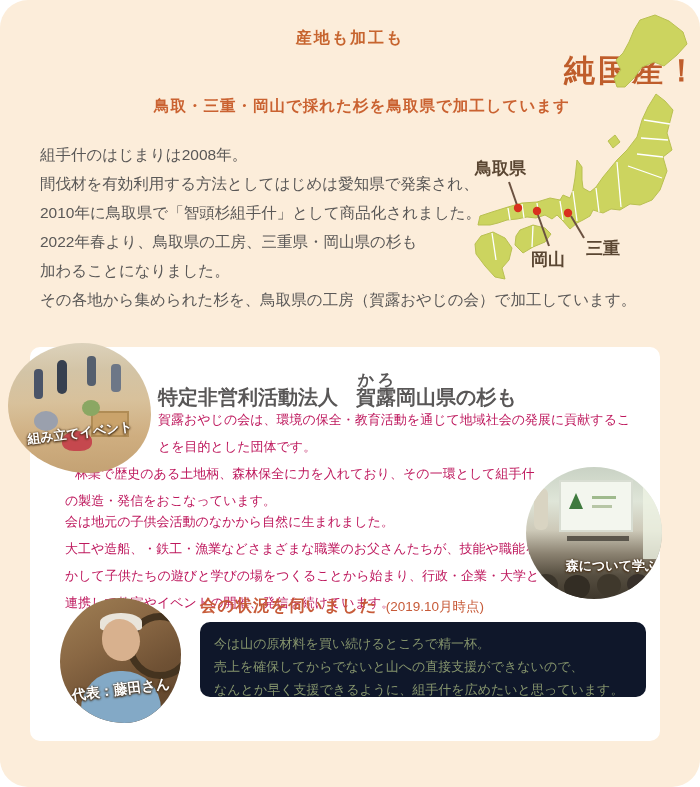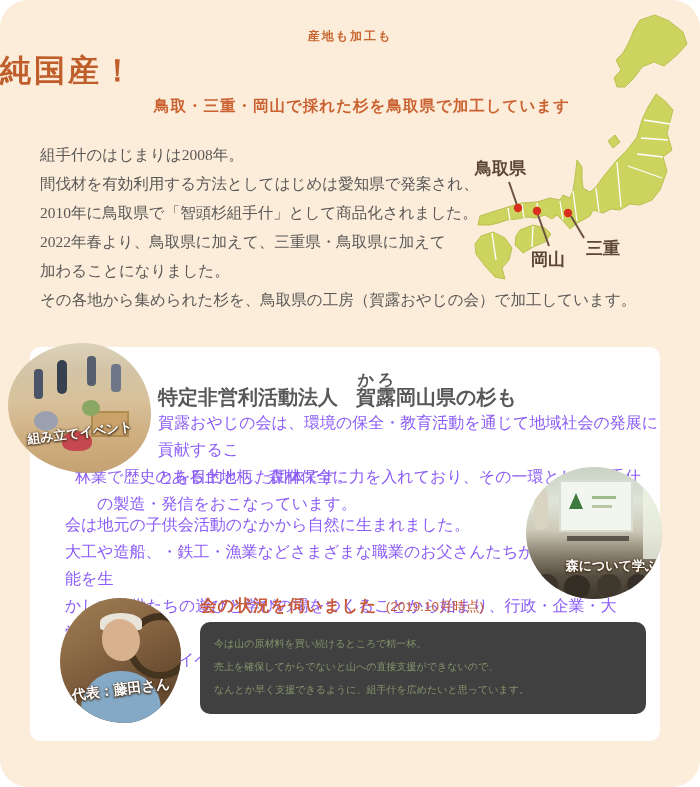--- a/index.html
+++ b/index.html
@@ -2,53 +2,53 @@
 <html><head>
 <meta charset="utf-8">
 <style>
   html,body{margin:0;padding:0;background:#ffffff;}
   .page{
     position:relative;width:700px;height:787px;background:#fcedda;
     border-radius:28px;overflow:hidden;margin:0 auto;
     font-family:"Liberation Sans","DejaVu Sans",sans-serif;
   }
   .tagline{position:absolute;left:0;top:28px;width:700px;text-align:center;
-    font-size:12px;font-weight:bold;letter-spacing:2px;color:#c7652f;}
-  .main-title{position:absolute;left:0;top:50px;width:700px;text-align:left;
+    font-size:16px;font-weight:bold;letter-spacing:2px;color:#c7652f;}
+  .main-title{position:absolute;left:0;top:50px;width:700px;text-align:right;
     font-size:31px;font-weight:bold;letter-spacing:3px;color:#bf5d2b;}
   .subtitle{position:absolute;left:0;top:96px;width:724px;text-align:center;
     font-size:15.5px;font-weight:bold;letter-spacing:1px;color:#ca6231;}
   
   .intro{position:absolute;left:40px;top:140px;width:620px;
     font-size:15.5px;line-height:29px;color:#5a5857;}
-  .ln{display:block;font-family:Liberation Serif, serif;}
+  .ln{display:block;}
   
   .map{position:absolute;left:465px;top:8px;width:235px;height:285px;}
   .map svg{display:block;width:100%;height:100%;}
   .map text{font-family:"Liberation Sans","DejaVu Sans",sans-serif;
     font-size:17px;font-weight:bold;fill:#5a4632;}
   
   .card{position:absolute;left:30px;top:347px;width:630px;height:394px;
     background:#ffffff;border-radius:10px;}
   .org-title{position:absolute;left:128px;top:8px;z-index:1;
     font-size:20px;color:#595757;white-space:nowrap;}
   .org-title ruby rt{font-size:16px;color:#595757;}
   .org-sep{display:inline-block;width:18px;}
-  .para{position:absolute;font-size:16px;line-height:27px;color:#8b5cf6;z-index:1;}
+  .para{position:absolute;font-size:13px;line-height:27px;color:#be185d;z-index:1;}
   .about-a{left:128px;top:46px;width:505px;}
   .about-b{left:35px;top:100px;width:600px;text-indent:10px;}
-  .about-b .ln + .ln{text-indent:0;margin-left:32px;}
+  .about-b .ln + .ln{text-indent:0;}
   .history{left:35px;top:148px;width:560px;}
   
   .interview-heading{position:absolute;left:170px;top:248px;z-index:1;white-space:nowrap;text-align:right;}
   .interview-heading .h{font-size:16.5px;font-weight:bold;color:#c75b39;letter-spacing:1px;}
   .interview-heading .d{font-size:13.5px;color:#c75b39;margin-left:4px;}
-  .bubble{position:absolute;left:170px;top:275px;width:446px;height:92px;z-index:1;
-    background:#404040;border-radius:10px;box-sizing:border-box;padding:10px 14px;
-    font-size:10px;line-height:23px;color:#85946c;}
+  .bubble{position:absolute;left:170px;top:275px;width:446px;height:75px;z-index:1;
+    background:#0f172a;border-radius:10px;box-sizing:border-box;padding:10px 14px;
+    font-size:13px;line-height:23px;color:#85946c;}
   
   .photo{position:absolute;overflow:hidden;z-index:3;}
   .photo .layer{position:absolute;}
   .caption{position:absolute;color:#fff;font-weight:bold;white-space:nowrap;z-index:5;
     text-shadow:0 1px 2px rgba(72,48,24,.95),1px 0 2px rgba(72,48,24,.85),-1px 1px 2px rgba(72,48,24,.8);}
   
   .photo-assembly{left:-22px;top:-4px;width:143px;height:130px;
     border-radius:52% 48% 44% 56% / 48% 55% 45% 52%;}
   .pa-bg{left:0;top:0;width:100%;height:100%;
     background:linear-gradient(178deg,#ddd3bd 0%,#d3c4a6 22%,#d8c19b 45%,#cfae80 72%,#c3a173 100%);}
@@ -98,21 +98,21 @@
 <div class="page">
 
   <div class="tagline">産地も加工も</div>
   <div class="main-title">純国産！</div>
   <div class="subtitle">鳥取・三重・岡山で採れた杉を鳥取県で加工しています</div>
 
   <div class="intro">
     <span class="ln">組手什のはじまりは2008年。</span>
     <span class="ln">間伐材を有効利用する方法としてはじめは愛知県で発案され、</span>
     <span class="ln">2010年に鳥取県で「智頭杉組手什」として商品化されました。</span>
-    <span class="ln">2022年春より、鳥取県に加えて、三重県・鳥取県に加えて</span>
+    <span class="ln">2022年春より、鳥取県の工房、三重県・岡山県の杉も</span>
     <span class="ln">加わることになりました。</span>
     <span class="ln">その各地から集められた杉を、鳥取県の工房（賀露おやじの会）で加工しています。</span>
   </div>
 
   <div class="map">
     <svg viewBox="0 0 235 285">
       <g fill="#ccd45f" stroke="#b9c052" stroke-width="1" stroke-linejoin="round">
         <path d="M175,12 L190,7 L204,13 L218,24 L222,36 L212,47 L199,58 L189,54 L177,59 L169,70 L160,79 L152,79 L149,70 L156,62 L151,52 L158,45 L164,34 L169,22 Z"></path>
         <path d="M143,133 L150,127 L155,134 L148,140 Z"></path>
         <path d="M191,86 L200,93 L208,102 L202,125 L207,142 L198,149 L202,163 L195,182 L187,192 L175,197 L165,196 L155,202 L146,201 L138,205 L128,202 L125,208 L118,212 L112,215 L105,221 L98,213 L92,207 L87,211 L80,207 L71,210 L62,209 L52,211 L42,212 L33,215 L25,217 L13,217 L15,208 L27,204 L43,199 L57,195 L72,194 L85,190 L95,192 L98,187 L105,190 L108,182 L110,170 L112,152 L117,159 L117,172 L118,180 L125,184 L131,179 L138,169 L152,152 L162,142 L172,129 L177,112 L183,99 Z"></path>

